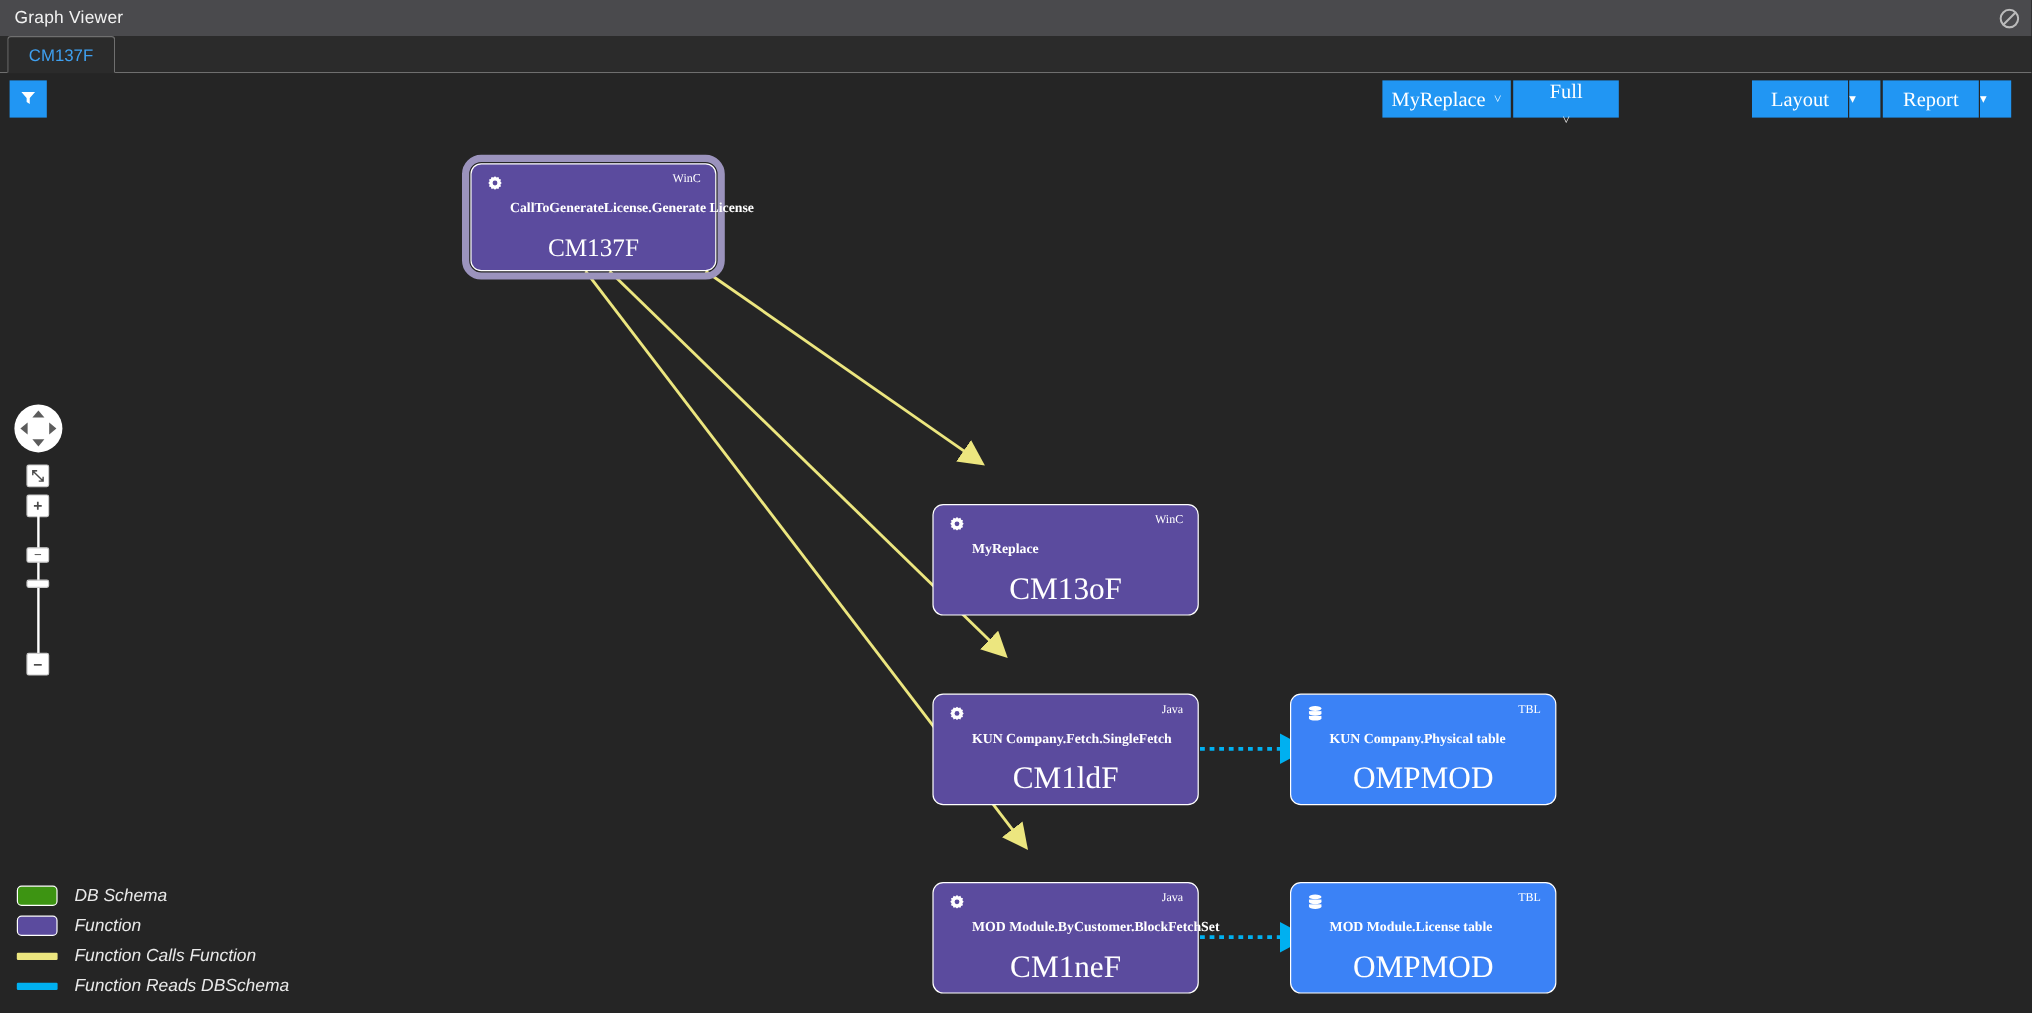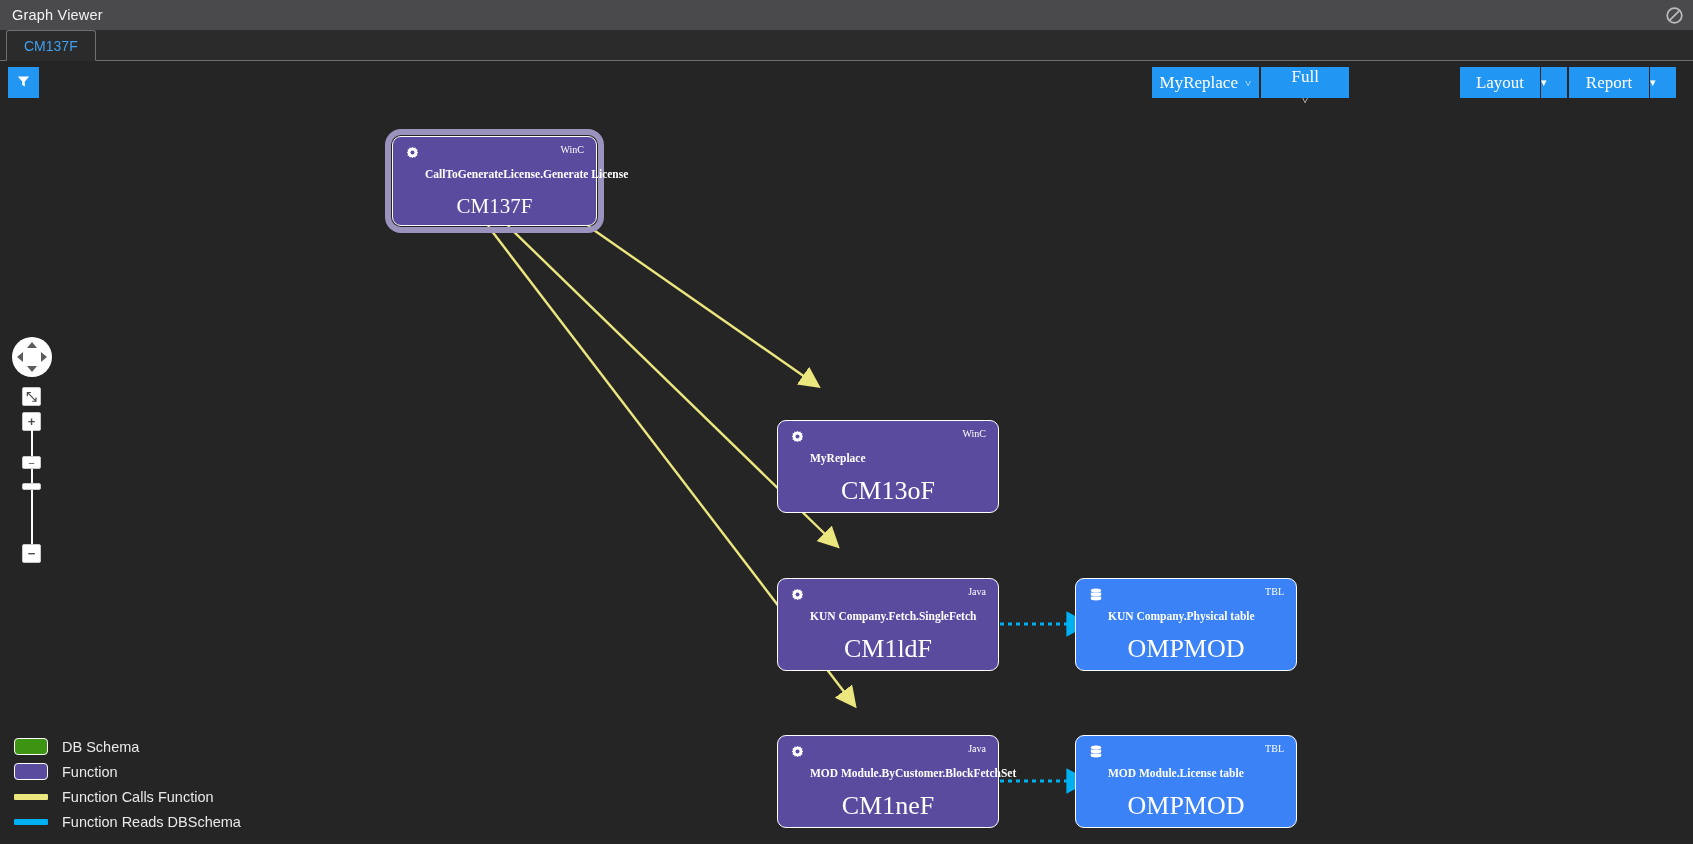--- a/index.html
+++ b/index.html
@@ -163,21 +163,21 @@
     background: #fff; border: 1px solid #c9c9c9; border-radius: 2px;
     display:flex; align-items:center; justify-content:center; color:#4b4b4b; font-size:11px;
   }
   .zslider-handle {
     position: absolute; left: 10px; top: 146px; width: 19px; height: 7px;
     background: #fff; border: 1px solid #c9c9c9; border-radius: 2px; cursor: grab;
   }
 
   
   .legend { position: absolute; left: 14px; bottom: 10px; }
-  .legend-row { display: flex; align-items: center; height: 25px; }
+  .legend-row { display: flex; align-items: center; height: 25px; font-style: italic; }
   .legend-swatch-box {
     width: 34px; height: 17px; border-radius: 4px; border: 1.5px solid #ffffff;
     margin-right: 14px; flex: none;
   }
   .legend-swatch-line {
     width: 34px; height: 6px; margin-right: 14px; flex: none; border-radius: 1px;
   }
   .legend-text {
     color: #e9e9e9; font-size: 14.5px; font-family: "Liberation Sans", sans-serif;
     white-space: nowrap;

